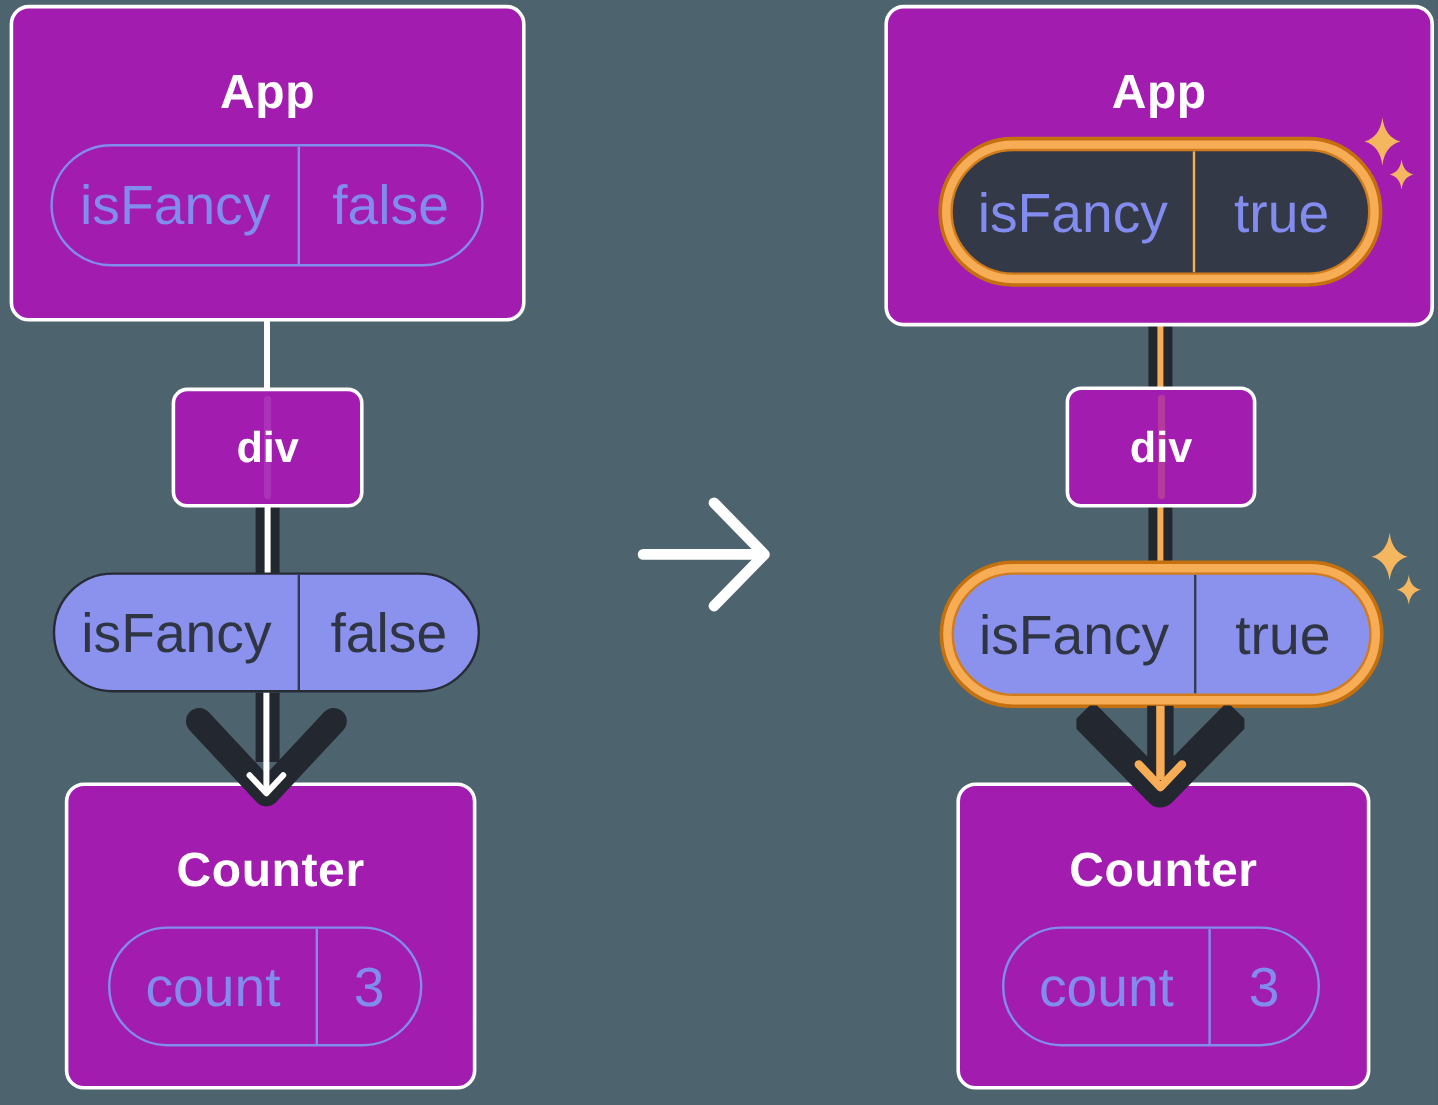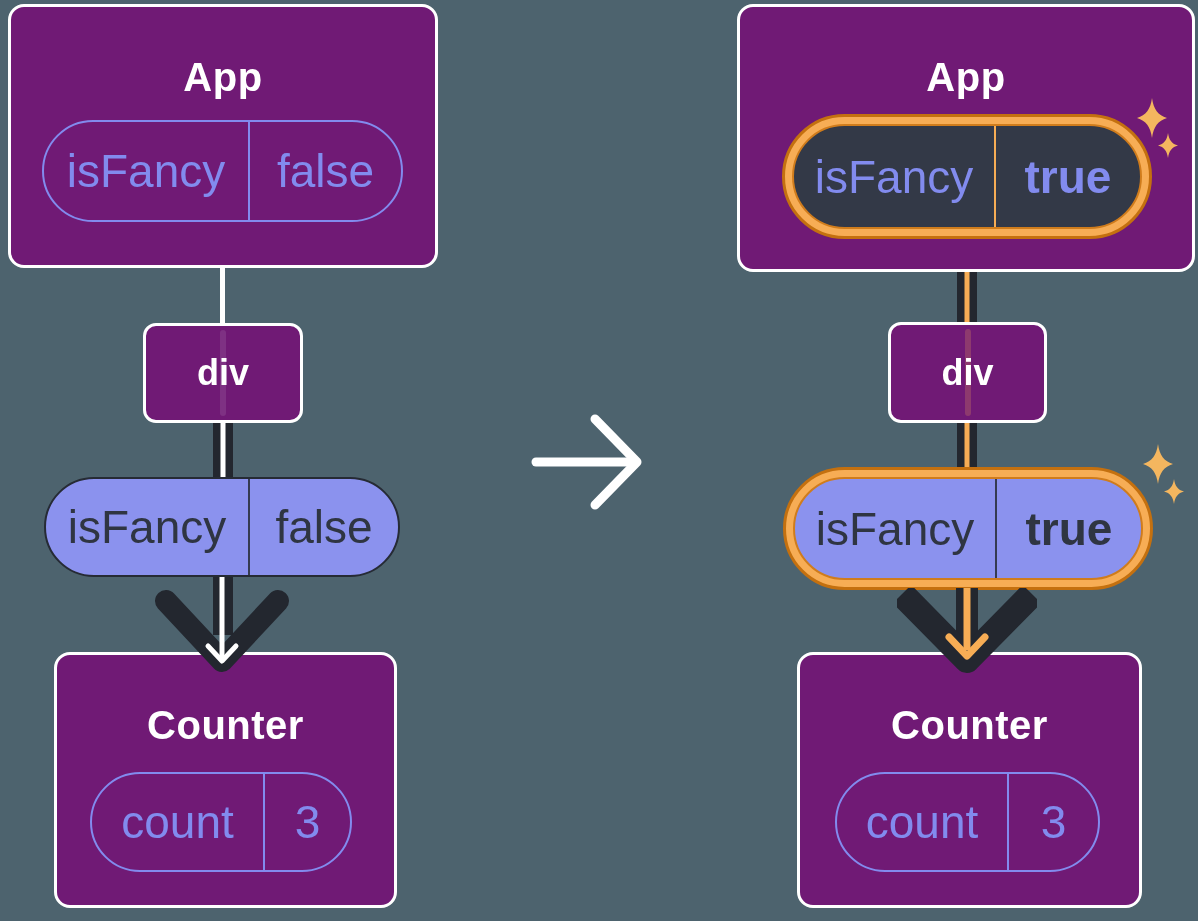--- a/index.html
+++ b/index.html
@@ -2,21 +2,21 @@
 <html><head>
 <meta charset="utf-8">
 <style>
   html,body{margin:0;padding:0;}
   body{
     width:1198px;height:921px;position:relative;overflow:hidden;
     background:#4d636e;
     font-family:"Liberation Sans", sans-serif;
   }
   .panel{
-    position:absolute;background:#701a75;border:3px solid #ffffff;
+    position:absolute;background:#a21caf;border:3px solid #ffffff;
     border-radius:16px;box-sizing:border-box;
   }
   .panel-title{
     position:absolute;left:0;right:0;top:48px;text-align:center;
     font-size:40px;font-weight:600;color:#ffffff;letter-spacing:.5px;
   }
   .node-label{
     position:absolute;inset:0;display:flex;align-items:center;justify-content:center;
     font-size:36px;font-weight:600;color:#ffffff;
   }
@@ -37,21 +37,21 @@
   .pill-fill .seg-val{border-left:2.5px solid rgba(38,43,53,0.85);}
   .glow{
     position:absolute;box-sizing:border-box;border-radius:999px;
     border:3.5px solid #c4700f;background:#f7ad55;padding:7px;
   }
   .glow .pill{position:relative;width:100%;height:100%;border:2.5px solid #d07c1c;}
   .glow .pill-dark{background:#333947;color:#828bee;}
   .glow .pill-dark .seg-val{border-left:2.5px solid #f7ad55;}
   .glow .pill-purple{background:#8b92ee;color:#2f3542;}
   .glow .pill-purple .seg-val{border-left:2.5px solid rgba(38,43,53,0.85);}
-  .bold-val{font-weight:700;}
+  .bold-val{font-weight:400;}
   .conn{position:absolute;}
   .conn .core{position:absolute;left:50%;top:0;bottom:0;width:5px;transform:translateX(-50%);}
   .conn-dark{background:#23272f;}
   .core-white{background:#ffffff;}
   .core-orange{background:#f7ad55;}
   .conn-white{background:#ffffff;}
   svg{position:absolute;display:block;}
 </style>
 </head>
 <body>

